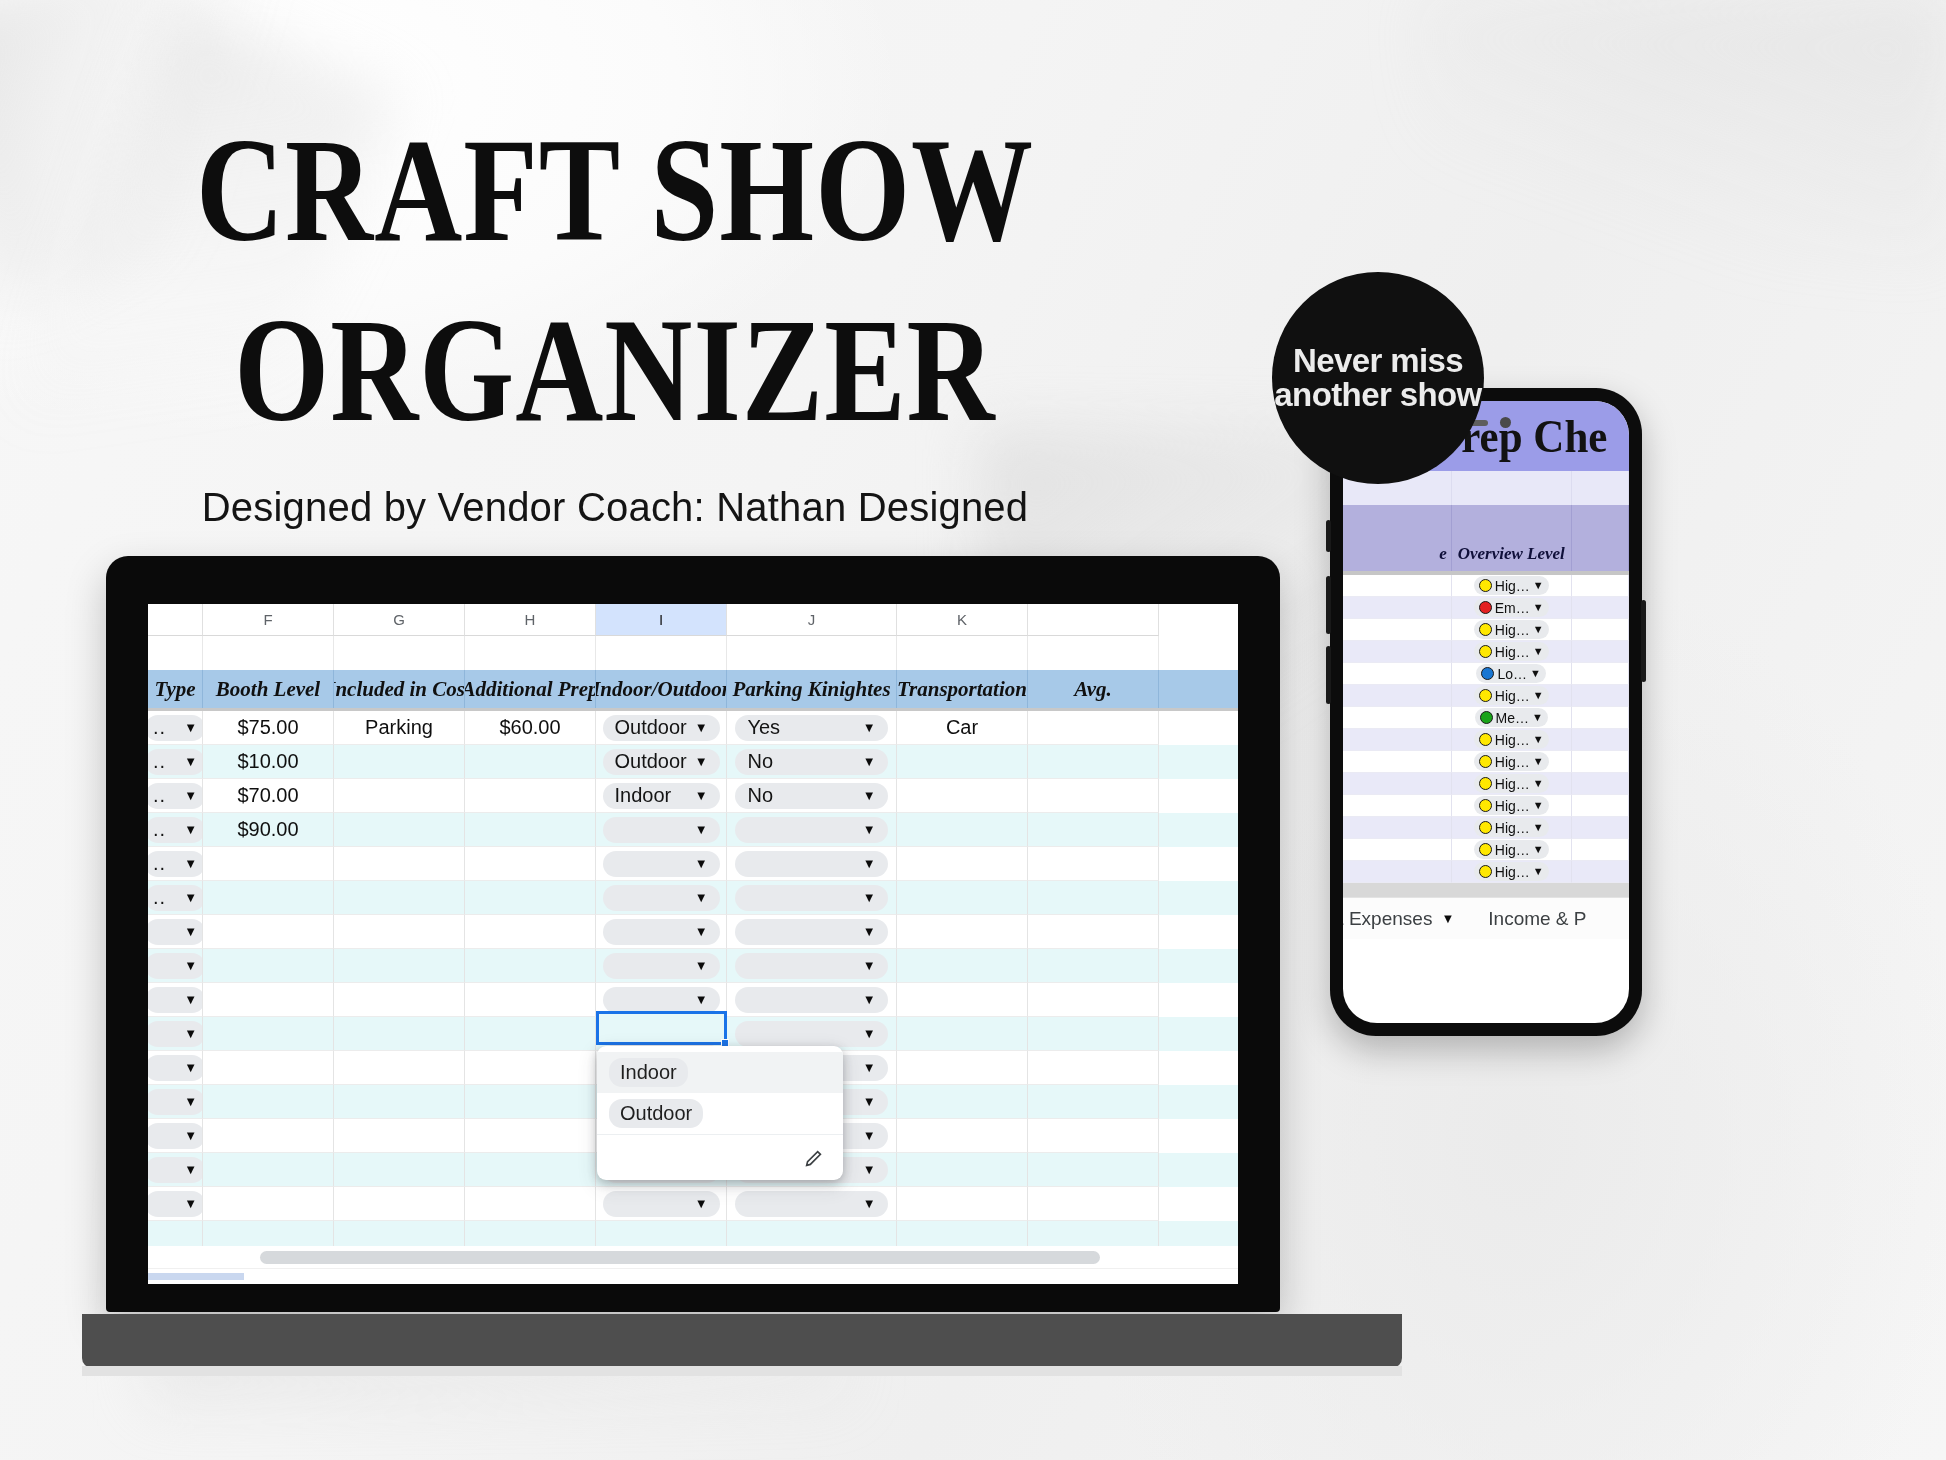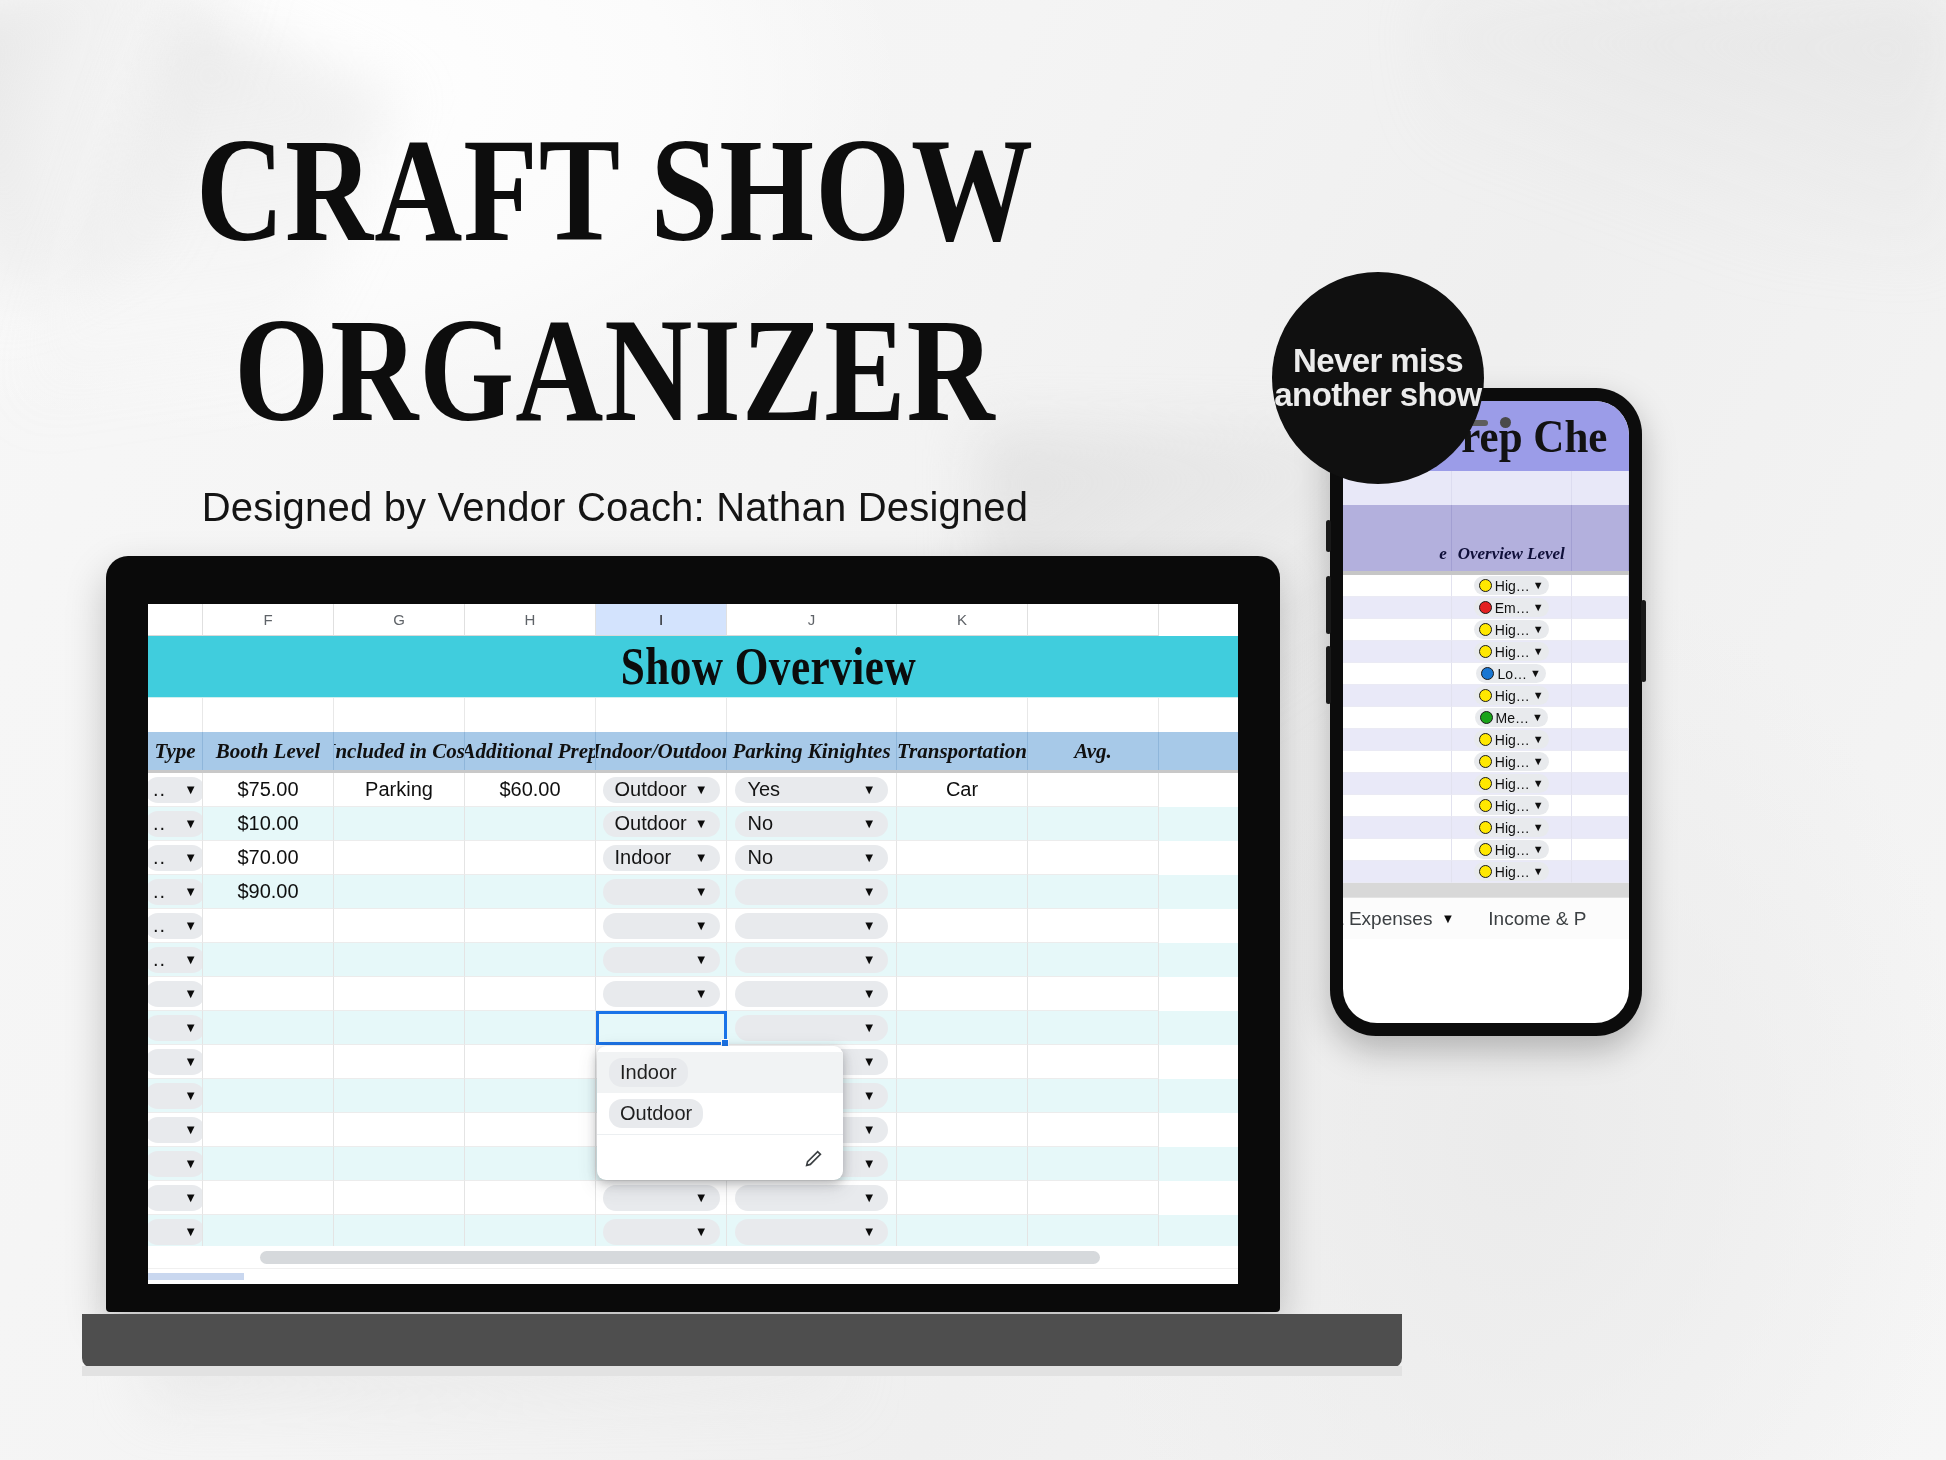--- a/index.html
+++ b/index.html
@@ -343,23 +343,20 @@
       <div class="colhead-row" id="colhead-row">
           <div class="colhead" style="width: 55px;"></div>
           <div class="colhead" style="width: 131px;">F</div>
           <div class="colhead" style="width: 131px;">G</div>
           <div class="colhead" style="width: 131px;">H</div>
           <div class="colhead active" style="width: 131px;">I</div>
           <div class="colhead" style="width: 170px;">J</div>
           <div class="colhead" style="width: 131px;">K</div>
           <div class="colhead" style="width: 131px;"></div>
         </div>
-      <div class="title-band">
-        <span>Show Overview</span>
-      </div>
       <div class="spacer-row" id="spacer-row">
           <div class="cell" style="width: 55px;"></div>
           <div class="cell" style="width: 131px;"></div>
           <div class="cell" style="width: 131px;"></div>
           <div class="cell" style="width: 131px;"></div>
           <div class="cell" style="width: 131px;"></div>
           <div class="cell" style="width: 170px;"></div>
           <div class="cell" style="width: 131px;"></div>
           <div class="cell" style="width: 131px;"></div>
         </div>

